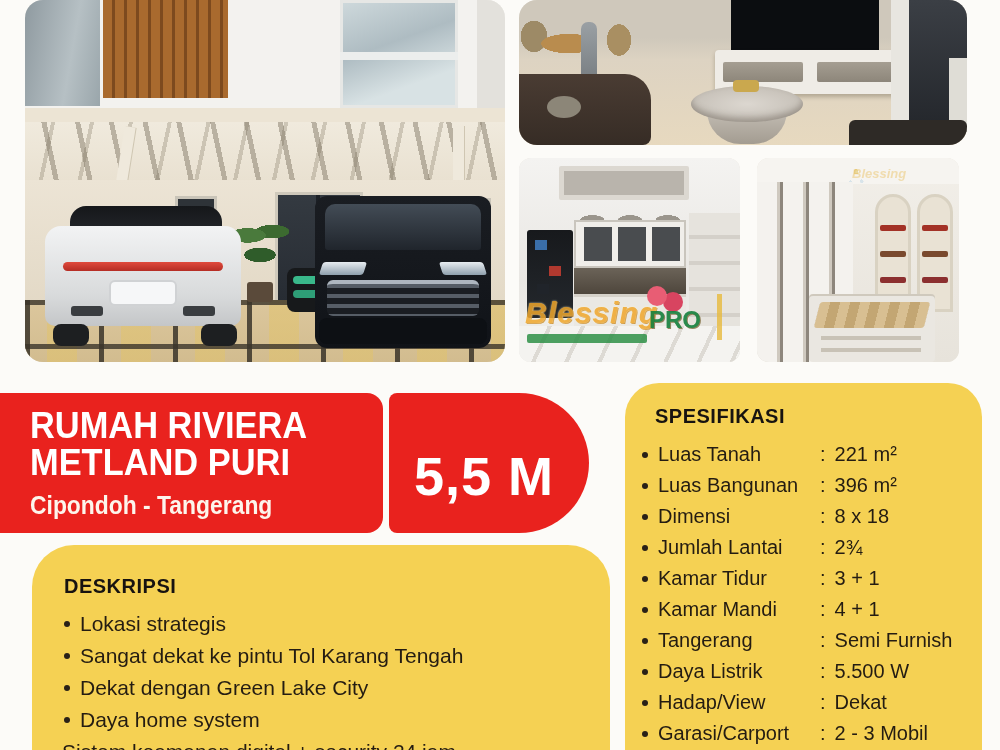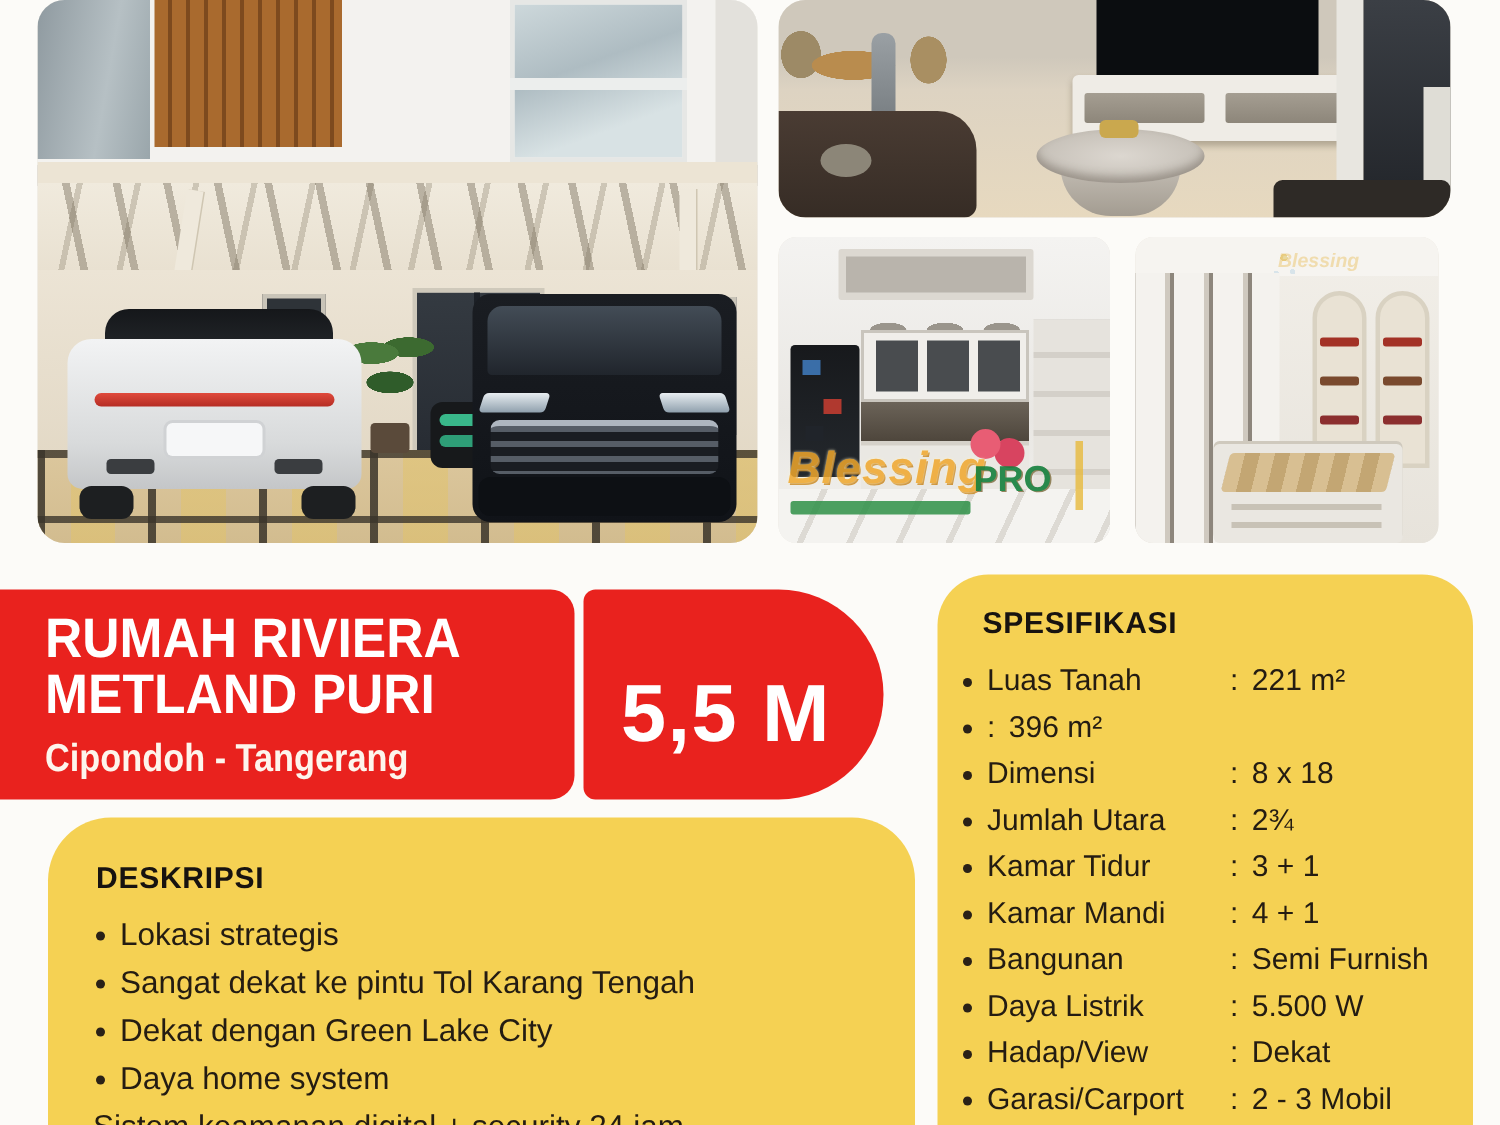--- a/index.html
+++ b/index.html
@@ -245,55 +245,56 @@
 
         <div class="row">
           <span class="dot"></span>
           <span class="lbl">Luas Tanah</span>
           <span class="col">:</span>
           <span class="val">221 m²</span>
         </div>
 
         <div class="row">
           <span class="dot"></span>
+          <span class="lbl">Luas Bangunan</span>
           <span class="col">:</span>
           <span class="val">396 m²</span>
         </div>
 
         <div class="row">
           <span class="dot"></span>
           <span class="lbl">Dimensi</span>
           <span class="col">:</span>
           <span class="val">8 x 18</span>
         </div>
 
         <div class="row">
           <span class="dot"></span>
-          <span class="lbl">Jumlah Utara</span>
+          <span class="lbl">Jumlah Lantai</span>
           <span class="col">:</span>
           <span class="val">2¾</span>
         </div>
 
         <div class="row">
           <span class="dot"></span>
           <span class="lbl">Kamar Tidur</span>
           <span class="col">:</span>
           <span class="val">3 + 1</span>
         </div>
 
         <div class="row">
           <span class="dot"></span>
           <span class="lbl">Kamar Mandi</span>
           <span class="col">:</span>
           <span class="val">4 + 1</span>
         </div>
 
         <div class="row">
           <span class="dot"></span>
-          <span class="lbl">Bangunan</span>
+          <span class="lbl">Tangerang</span>
           <span class="col">:</span>
           <span class="val">Semi Furnish</span>
         </div>
 
         <div class="row">
           <span class="dot"></span>
           <span class="lbl">Daya Listrik</span>
           <span class="col">:</span>
           <span class="val">5.500 W</span>
         </div>

